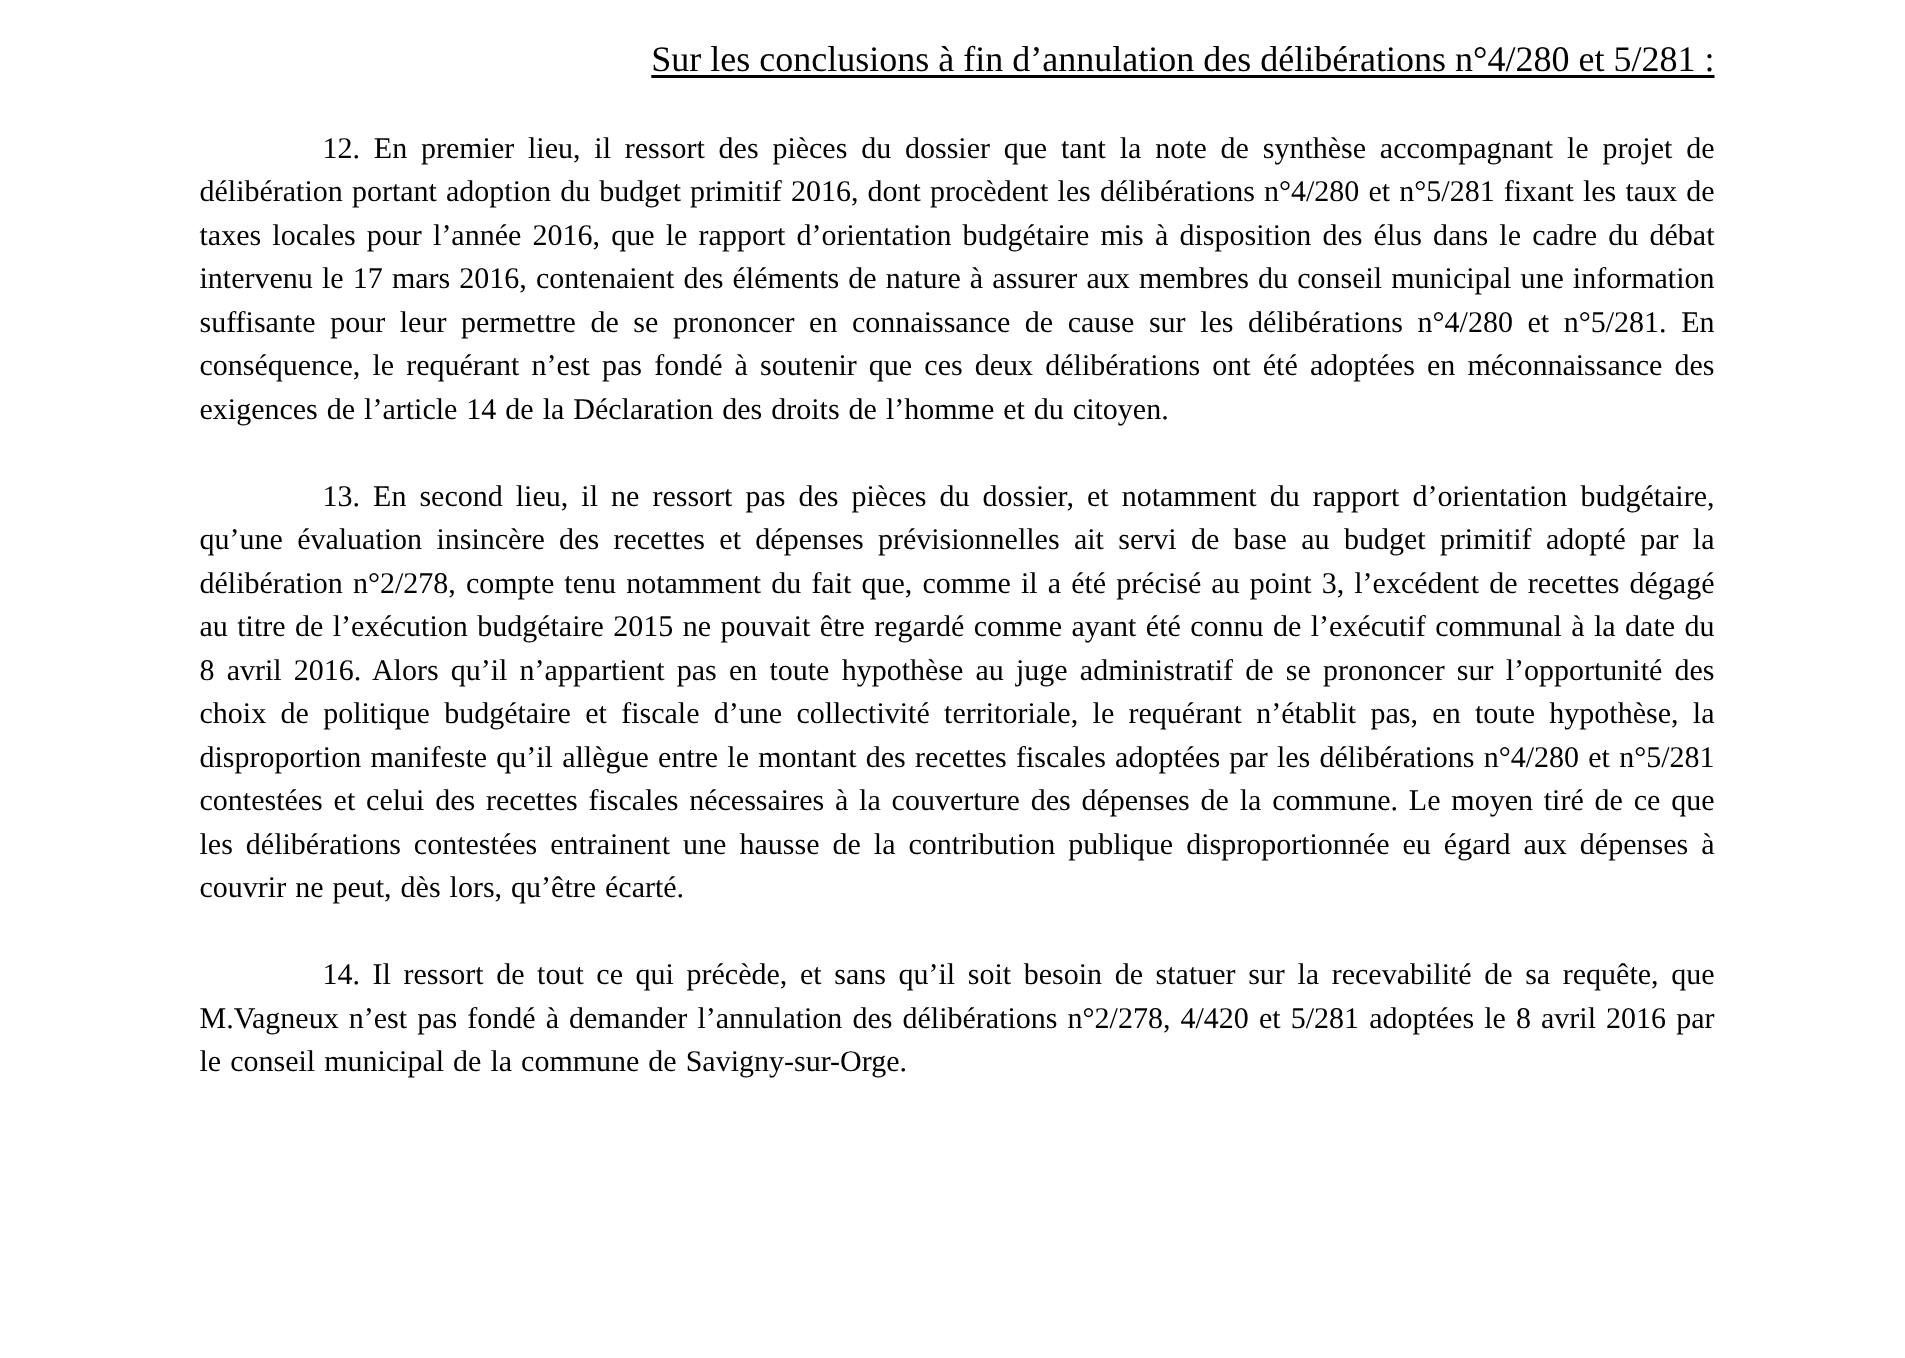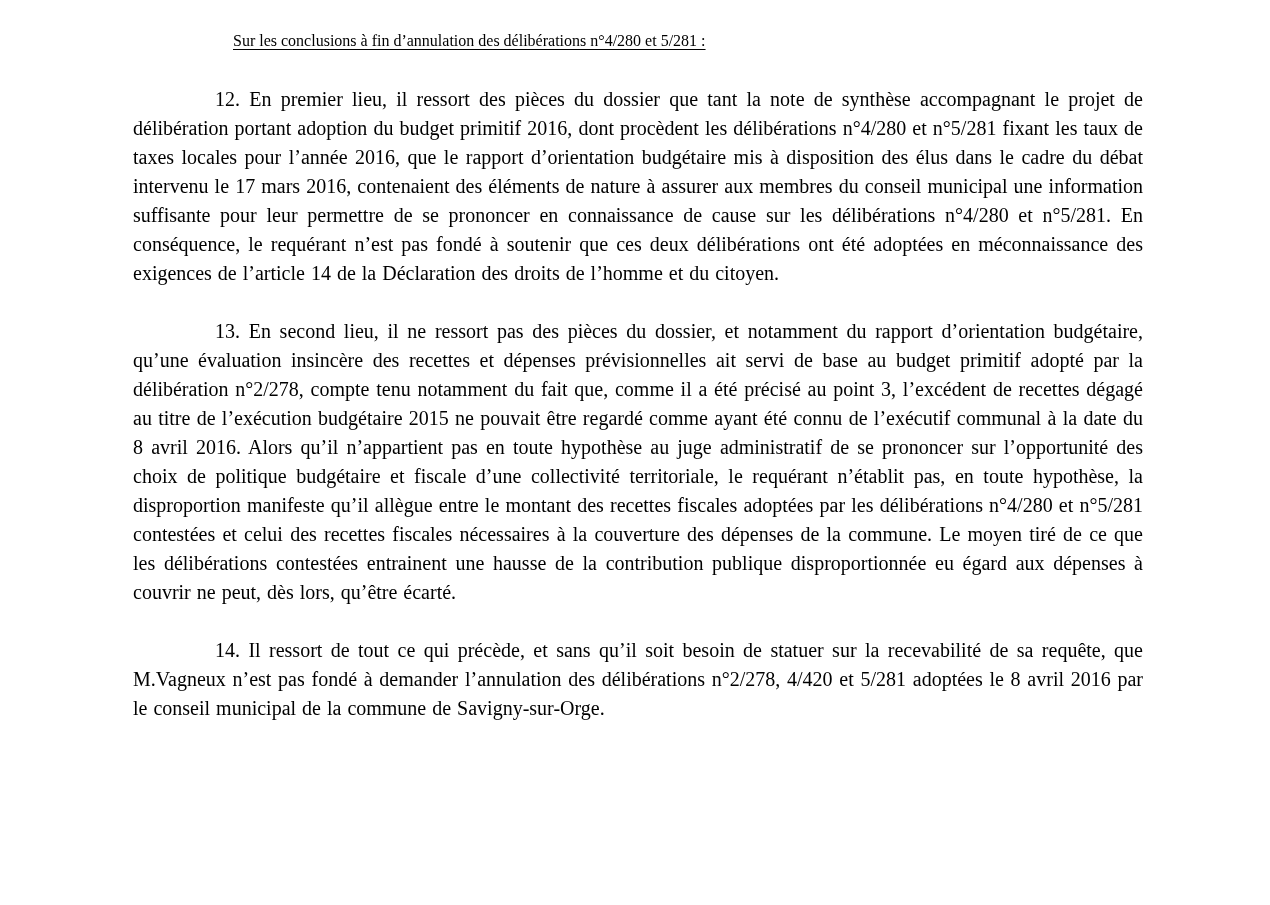--- a/index.html
+++ b/index.html
@@ -14,24 +14,25 @@
     overflow: hidden;
     font-family: "Liberation Serif", "DejaVu Serif", serif;
   }
   .page {
     box-sizing: border-box;
     width: 1270px;
     height: 905px;
     padding: 26px 127px 0 133px;
   }
   .heading {
-    font-size: 16px;
+    font-size: 24px;
     line-height: 29px;
     font-weight: normal;
     margin: 0 0 30px 100px;
+    text-align: right;
   }
   .heading .underline {
     text-decoration: underline;
     text-underline-offset: 3px;
   }
   .para {
     font-size: 20px;
     line-height: 29px;
     text-align: justify;
     text-indent: 82px;

